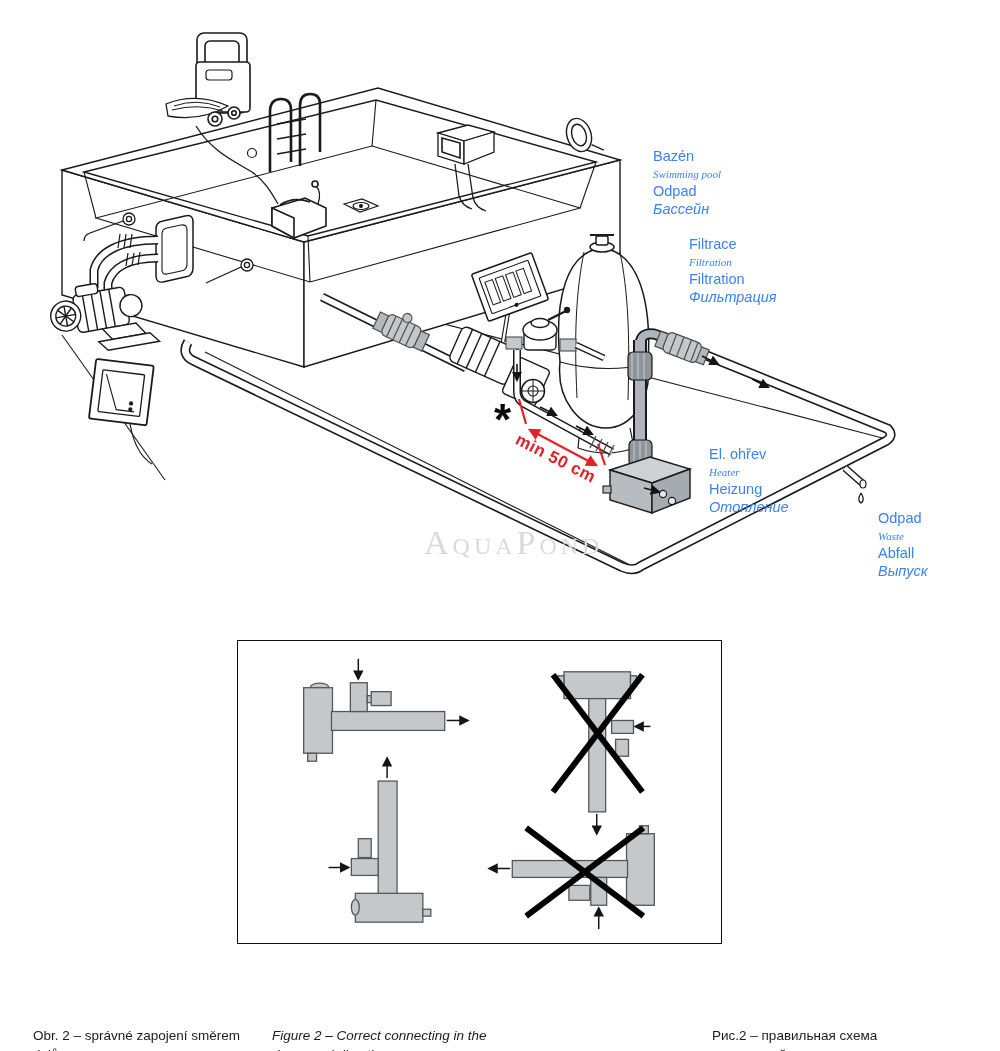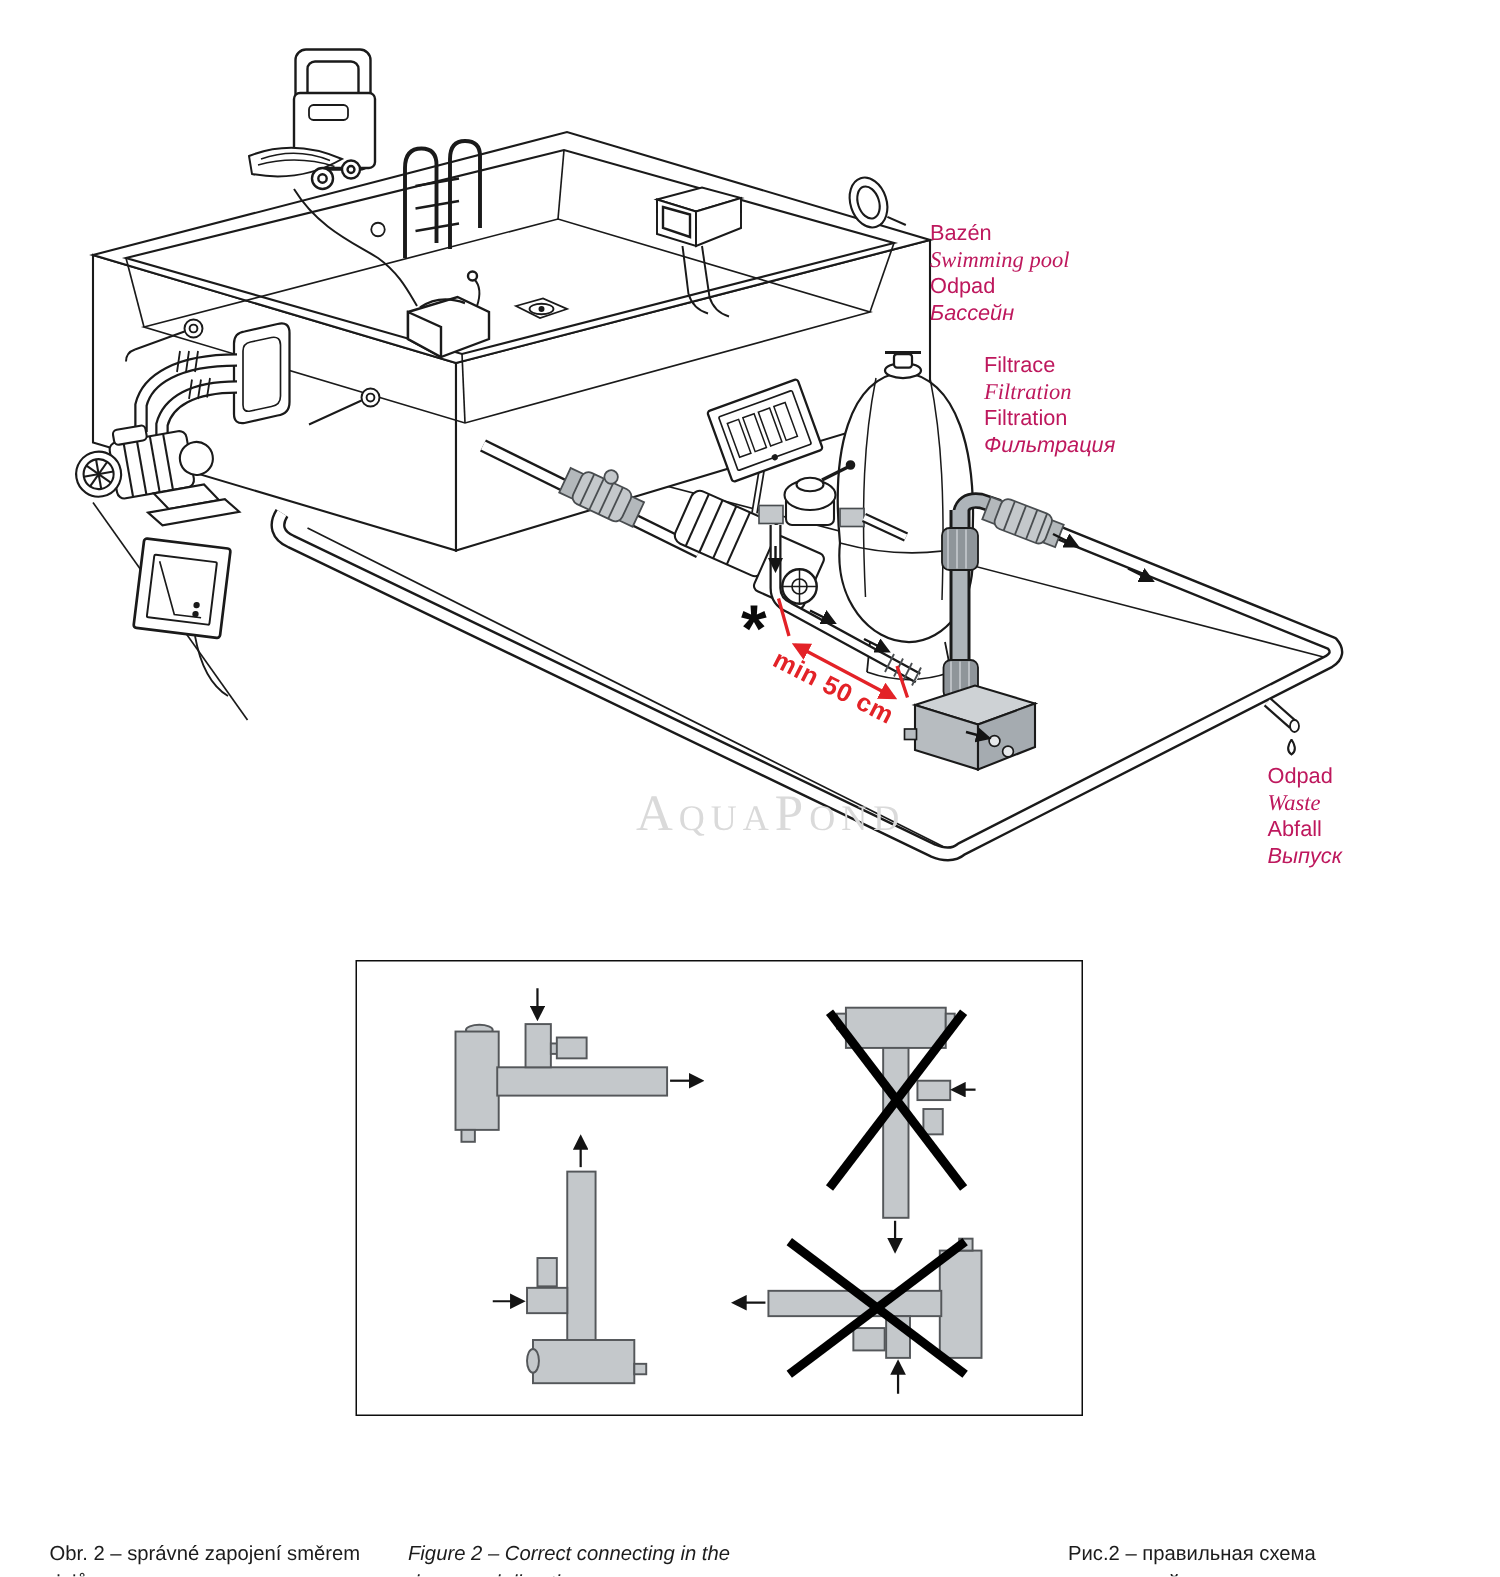--- a/index.html
+++ b/index.html
@@ -1,22 +1,22 @@
 <!DOCTYPE html>
 <html><head>
 <meta charset="utf-8">
 <style>
   html,body{margin:0;padding:0;background:#fff;}
   .page{position:relative;width:1000px;height:1051px;background:#ffffff;overflow:hidden;
         font-family:"Liberation Sans",sans-serif;color:#111;}
   svg{display:block;}
   .abs{position:absolute;}
   
-  .lbl{position:absolute;font-size:14.5px;line-height:17.5px;color:#be185d;white-space:nowrap;}
-  .lbl .it-serif{font-family:"Liberation Serif",serif;font-style:italic;font-size:15px;}
+  .lbl{position:absolute;font-size:14.5px;line-height:17.5px;color:#3b82f6;white-space:nowrap;padding-left:33px;}
+  .lbl .it-serif{font-family:"Liberation Serif",serif;font-style:italic;font-size:11px;}
   .lbl .it-sans{font-style:italic;}
   
   .min50{position:absolute;left:521px;top:430px;color:#e32227;font-weight:bold;
          font-size:17px;letter-spacing:.5px;transform:rotate(27deg);transform-origin:0 0;white-space:nowrap;}
   .star{position:absolute;left:494px;top:398px;font-size:44px;font-weight:bold;color:#0a0a0a;line-height:1;}
   
   .wm{position:absolute;left:424px;top:524px;font-family:"Liberation Serif",serif;
       font-variant-caps:small-caps;font-size:34px;letter-spacing:4px;color:#dadada;white-space:nowrap;}
   
   .figbox{position:absolute;left:237px;top:640px;width:483px;height:302px;border:1.6px solid #0d0d0d;background:#fff;}
@@ -329,20 +329,26 @@
     <div class="it-sans">Бассейн</div>
   </div>
 
   <div class="lbl" style="left:656px;top:236px">
     <div>Filtrace</div>
     <div class="it-serif">Filtration</div>
     <div>Filtration</div>
     <div class="it-sans">Фильтрация</div>
   </div>
 
+  <div class="lbl" style="left:676px;top:446px">
+    <div>El. ohřev</div>
+    <div class="it-serif">Heater</div>
+    <div>Heizung</div>
+    <div class="it-sans">Отопление</div>
+  </div>
 
   <div class="lbl" style="left:845px;top:510px">
     <div>Odpad</div>
     <div class="it-serif">Waste</div>
     <div>Abfall</div>
     <div class="it-sans">Выпуск</div>
   </div>
 
   <div class="figbox">
     <svg width="483" height="302" viewBox="0 0 486 304">

